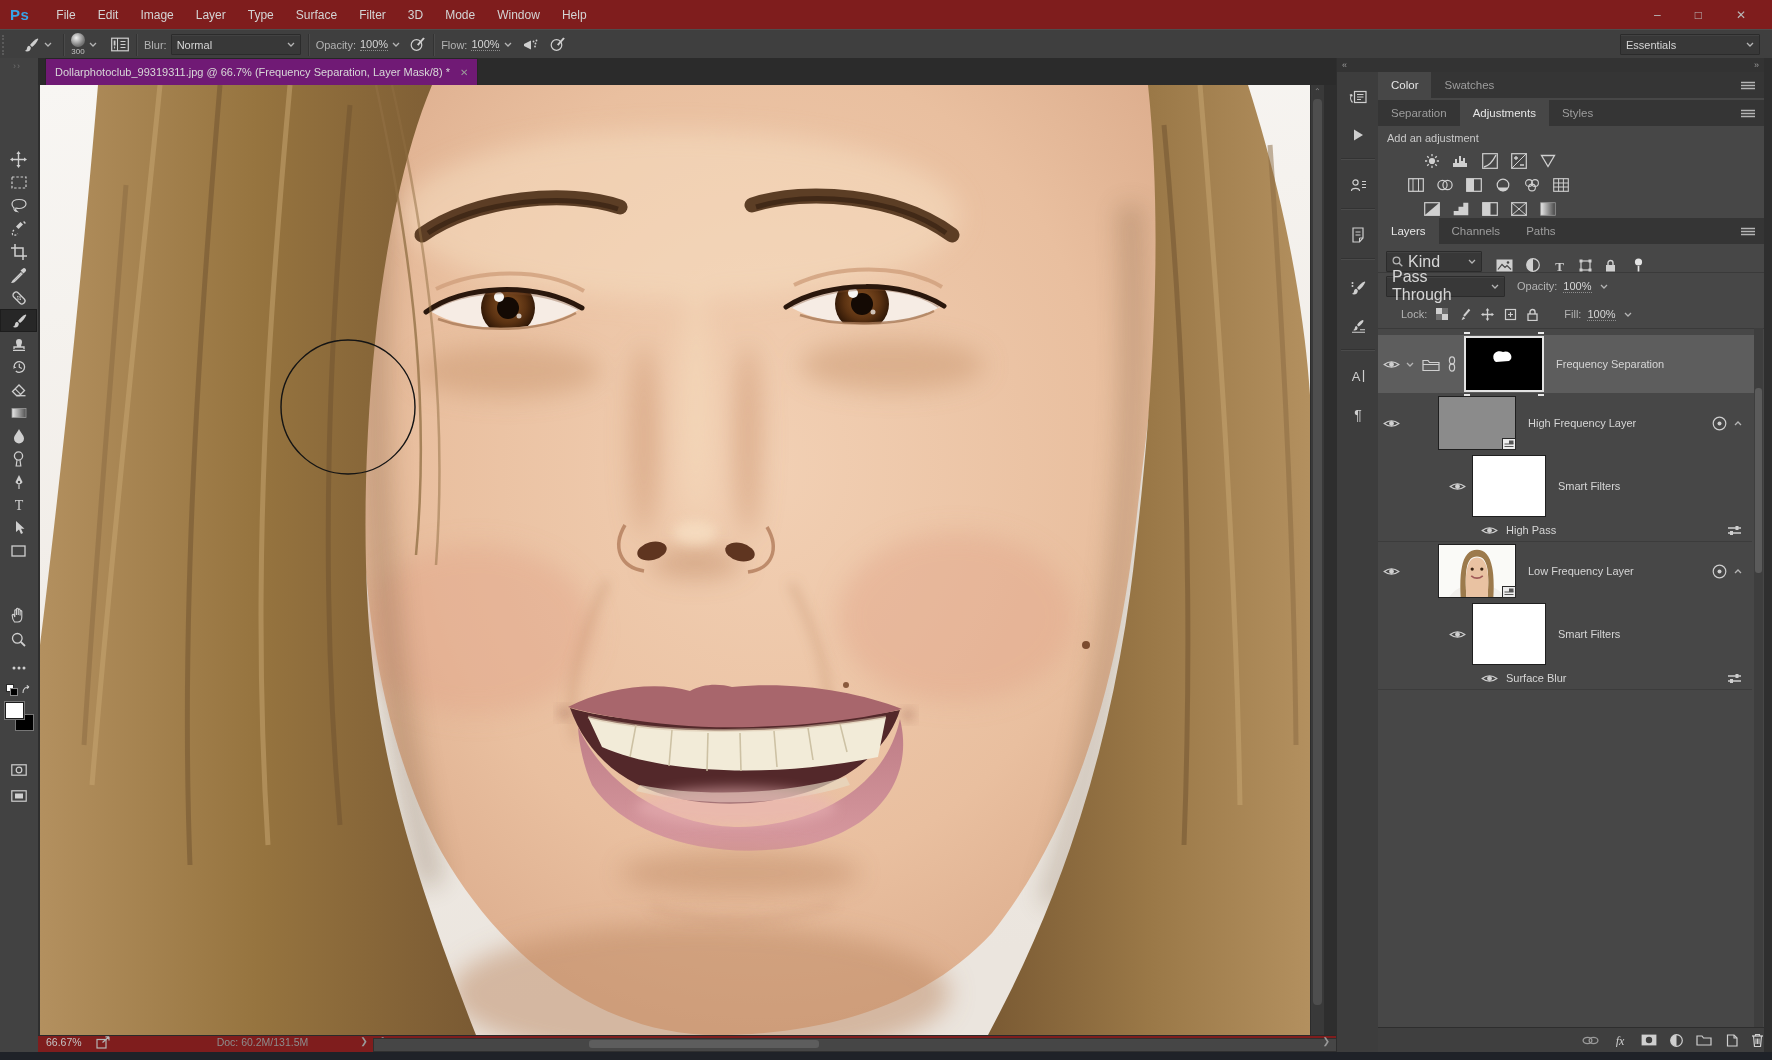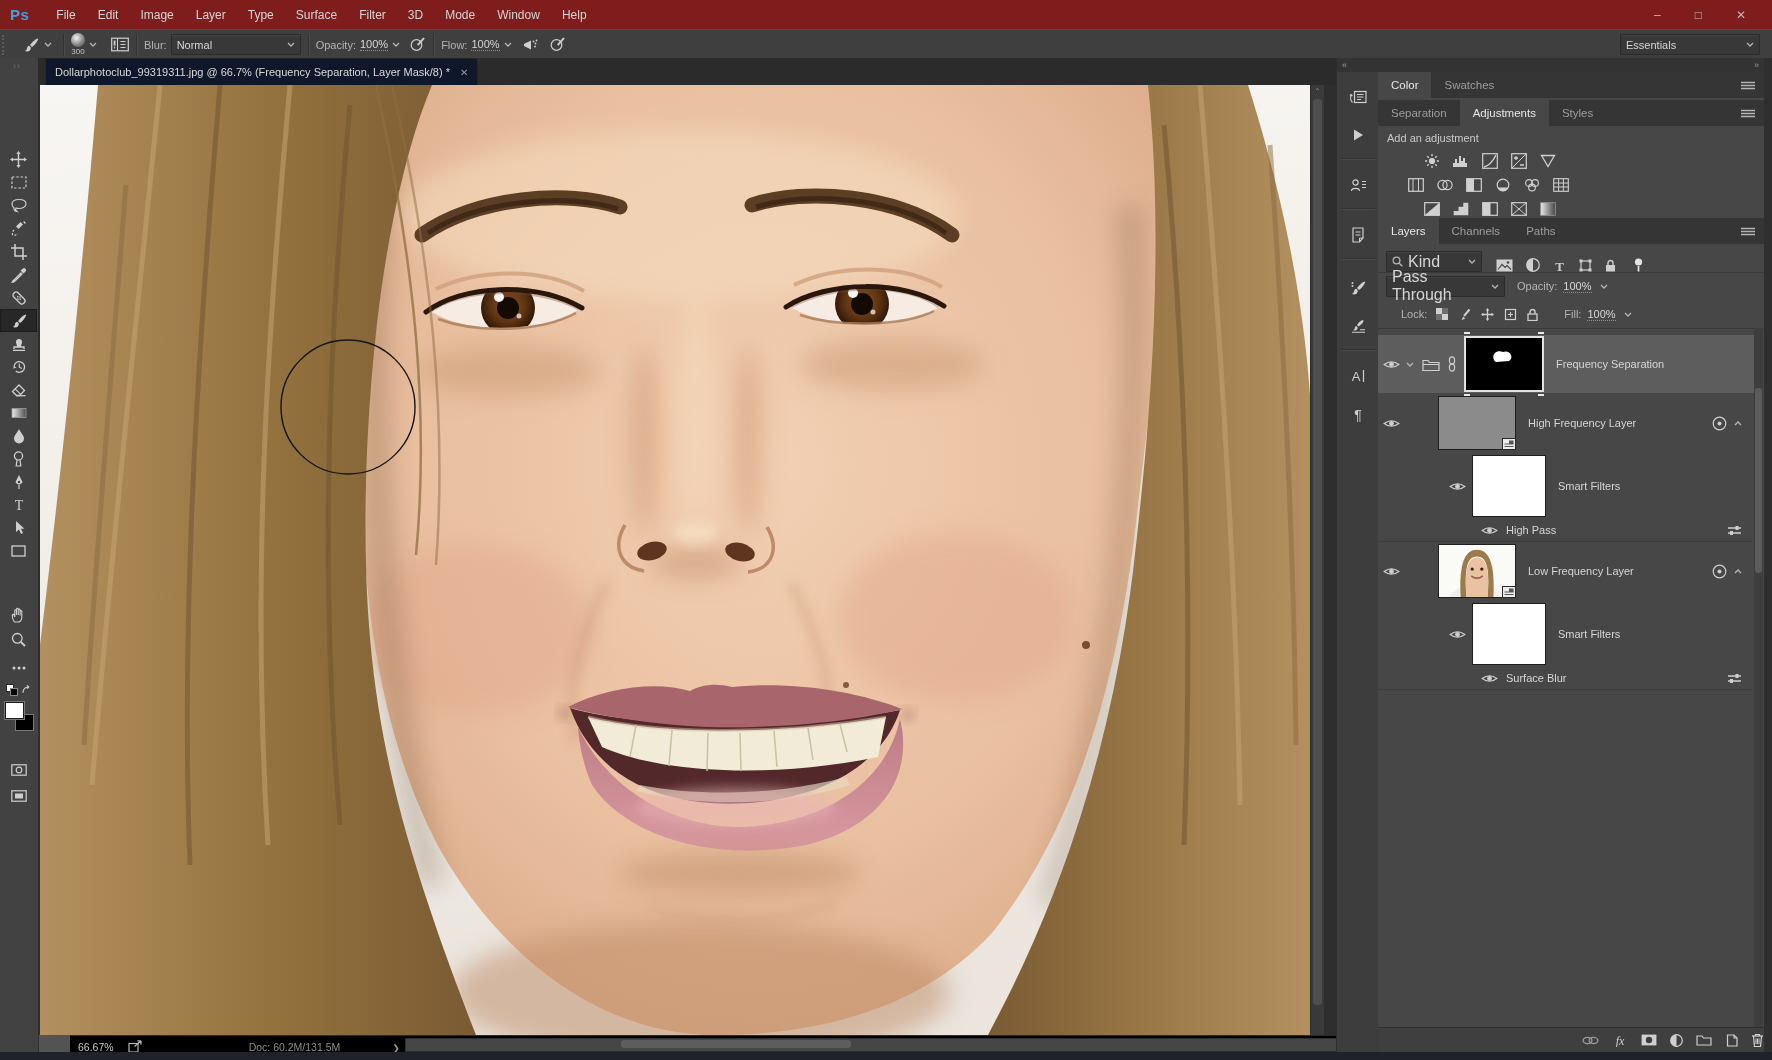--- a/index.html
+++ b/index.html
@@ -29,31 +29,31 @@
   
   .toolbar{left:0;top:58px;width:38px;height:994px;background:#424242;border-right:1px solid #313131;}
   .tb-grip{position:absolute;top:3px;left:13px;color:#6e6e6e;font-size:9px;letter-spacing:1px;}
   .tool{position:absolute;left:0;width:37px;height:23px;display:flex;align-items:center;justify-content:center;}
   .tool.active{background:#272727;box-shadow:inset 0 0 0 1px #1d1d1d;}
   .fgbg{position:absolute;left:5px;width:28px;height:28px;}
   .fg-sw{position:absolute;left:0;top:0;width:17px;height:15px;background:#fff;border:1px solid #1c1c1c;box-shadow:0 0 0 1px #777;}
   .bg-sw{position:absolute;left:10px;top:12px;width:17px;height:15px;background:#000;border:1px solid #777;}
   
   .tabbar{left:38px;top:58px;width:1298px;height:27px;background:#2b2b2b;display:flex;align-items:flex-end;}
-  .doc-tab{height:26px;margin-left:7px;background:#0f172a;border:1px solid #262626;border-bottom:none;
+  .doc-tab{height:26px;margin-left:7px;background:#701a75;border:1px solid #262626;border-bottom:none;
            display:flex;align-items:center;padding:0 9px;font-size:11px;color:#d8d8d8;gap:10px;}
   .doc-close{color:#9a9a9a;font-size:10px;}
   
   .canvaswrap{left:38px;top:85px;width:1298px;height:950px;background:#2e2e2e;}
   .vscroll{position:absolute;left:1272px;top:0;width:13px;height:950px;background:#393939;border-left:1px solid #2c2c2c;}
   .vthumb{position:absolute;left:2px;top:14px;width:9px;height:906px;background:#4e4e4e;border-radius:4px;}
   .varrow{position:absolute;left:3px;top:2px;color:#8a8a8a;font-size:8px;}
   
-  .statusbar{left:38px;top:1035px;width:1298px;height:17px;background:#000000;border-top:1px solid #2a2a2a;
-             font-size:10.5px;display:flex;align-items:flex-end;color:#c4c4c4;margin-left:32px;}
+  .statusbar{left:38px;top:1035px;width:1298px;height:17px;background:#7f1d1d;border-top:1px solid #2a2a2a;
+             font-size:10.5px;display:flex;align-items:flex-start;color:#c4c4c4;}
   .hscroll{position:absolute;left:335px;top:2px;width:985px;height:12px;background:#464646;border:1px solid #303030;}
   .hthumb{position:absolute;left:215px;top:1px;width:230px;height:8px;background:#5d5d5d;border-radius:3px;}
   .bottomstrip{left:0;top:1052px;width:1772px;height:8px;background:#1f2228;}
   
   .icondock{left:1336px;top:58px;width:42px;height:994px;background:#3d3d3d;border-left:1px solid #2e2e2e;}
   .dockhdr{height:14px;font-size:9px;color:#9a9a9a;display:flex;align-items:center;padding:0 5px;background:#333;}
   .dockico{position:absolute;left:0;width:42px;height:30px;display:flex;align-items:center;justify-content:center;}
   .dock-sep{position:absolute;left:4px;width:34px;height:1px;background:#333;box-shadow:0 1px 0 #4a4a4a;}
   .paneldock{left:1378px;top:58px;width:386px;height:994px;background:#474747;}
   .rightedge{left:1764px;top:58px;width:8px;height:994px;background:#2f2f2f;}

